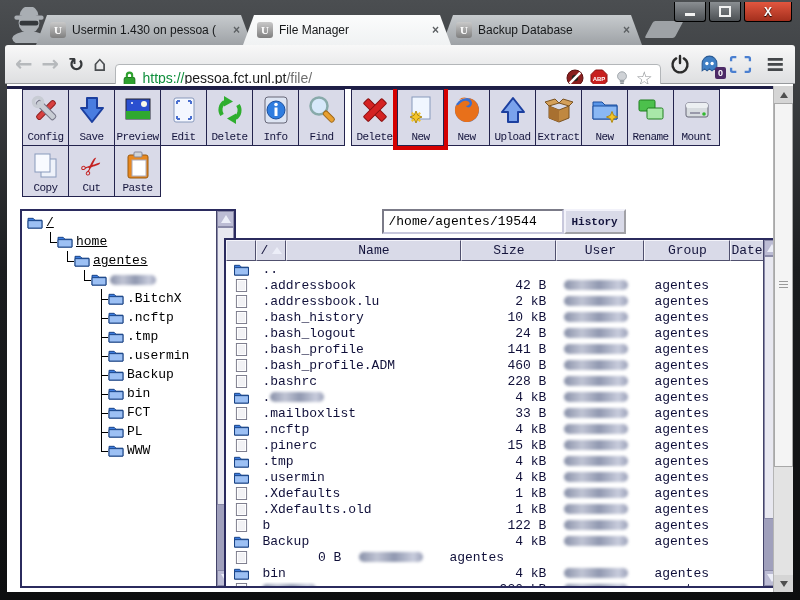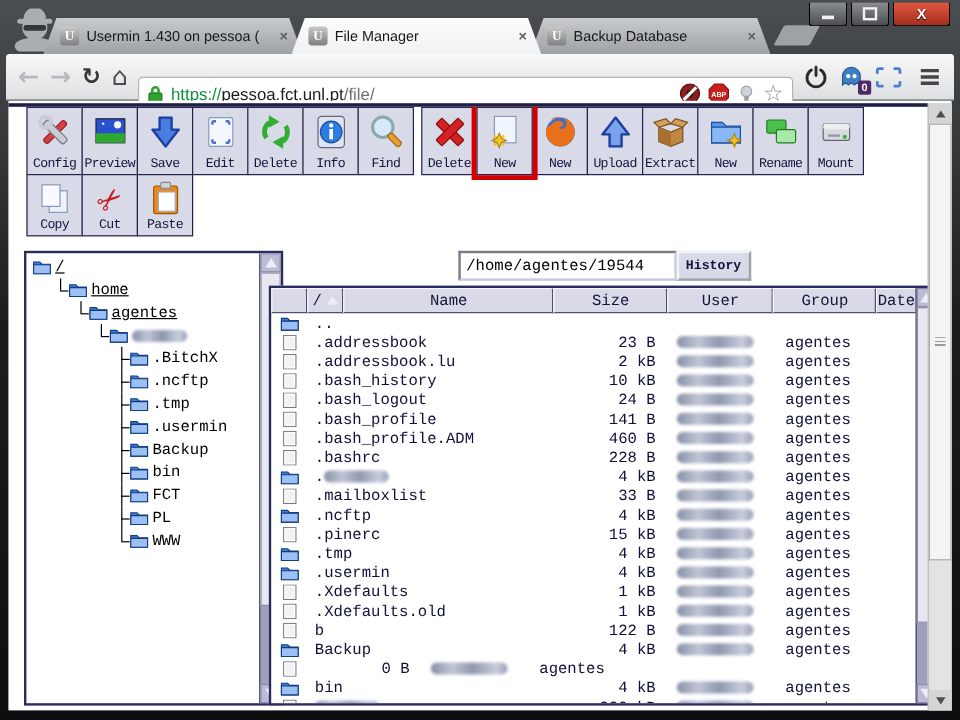--- a/index.html
+++ b/index.html
@@ -238,35 +238,35 @@
                   <rect x="13.5" y="4" width="5" height="24" rx="2" fill="#d84040" stroke="#902020" transform="rotate(45 16 16)"></rect>
                   <rect x="13" y="4" width="6" height="24" rx="2" fill="#c8ccd4" stroke="#778" transform="rotate(-45 16 16)"></rect>
                   <circle cx="8" cy="8" r="4.5" fill="none" stroke="#c8ccd4" stroke-width="3.5"></circle>
                 </svg>
               </span>
               <span class="tb-label">Config</span>
             </div>
             <div class="tb-btn">
               <span class="icn tb-icn">
                 <svg viewBox="0 0 32 32">
+                  <path d="M11 4 H21 V14 H27 L16 28 L5 14 H11 Z" fill="#4a7de0" stroke="#1c3f9f" stroke-width="2" stroke-linejoin="round"></path>
+                </svg>
+              </span>
+              <span class="tb-label">Save</span>
+            </div>
+            <div class="tb-btn">
+              <span class="icn tb-icn">
+                <svg viewBox="0 0 32 32">
                   <rect x="4" y="5" width="24" height="20" fill="#2a4fd0" stroke="#223"></rect>
                   <rect x="4" y="17" width="24" height="8" fill="#2fa82f"></rect>
                   <circle cx="22" cy="10" r="3" fill="#f8f8e8"></circle>
                   <circle cx="10" cy="9" r="1" fill="#fff"></circle>
                 </svg>
               </span>
               <span class="tb-label">Preview</span>
-            </div>
-            <div class="tb-btn">
-              <span class="icn tb-icn">
-                <svg viewBox="0 0 32 32">
-                  <path d="M11 4 H21 V14 H27 L16 28 L5 14 H11 Z" fill="#4a7de0" stroke="#1c3f9f" stroke-width="2" stroke-linejoin="round"></path>
-                </svg>
-              </span>
-              <span class="tb-label">Save</span>
             </div>
             <div class="tb-btn">
               <span class="icn tb-icn">
                 <svg viewBox="0 0 32 32">
                   <rect x="6" y="4" width="20" height="24" rx="2" fill="#f4f7ff" stroke="#8899bb"></rect>
                   <path d="M9 7h3M9 7v3M23 7h-3M23 7v3M9 25h3M9 25v-3M23 25h-3M23 25v-3" stroke="#4a6fd0" stroke-width="2" fill="none"></path>
                 </svg>
               </span>
               <span class="tb-label">Edit</span>
             </div>
@@ -634,21 +634,21 @@
                 <div class="tr">
                   <span class="td-icon">
                     <span class="icn row-icn">
                       <svg viewBox="0 0 17 14">
                         <rect x="3" y="0.5" width="11" height="13" fill="#f2f2f5" stroke="#778"></rect>
                         <rect x="4.2" y="1.7" width="8.6" height="10.6" fill="none" stroke="#fff"></rect>
                       </svg>
                     </span>
                   </span>
                   <span class="td-name">.addressbook</span>
-                  <span class="td-size">23 B</span>
+                  <span class="td-size">42 B</span>
                   <span class="td-user">
                     <span class="cens" style="width: 64px;"></span>
                   </span>
                   <span class="td-group">agentes</span>
                 </div>
                 <div class="tr">
                   <span class="td-icon">
                     <span class="icn row-icn">
                       <svg viewBox="0 0 17 14">
                         <rect x="3" y="0.5" width="11" height="13" fill="#f2f2f5" stroke="#778"></rect>

